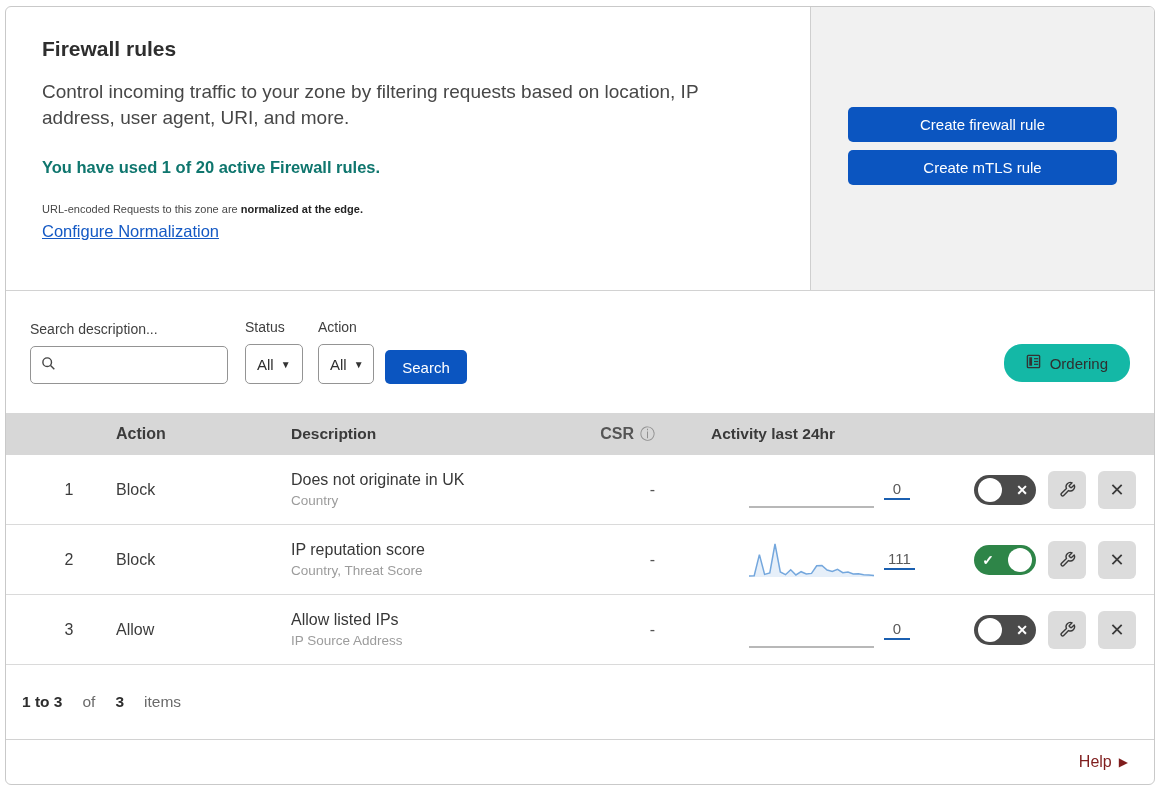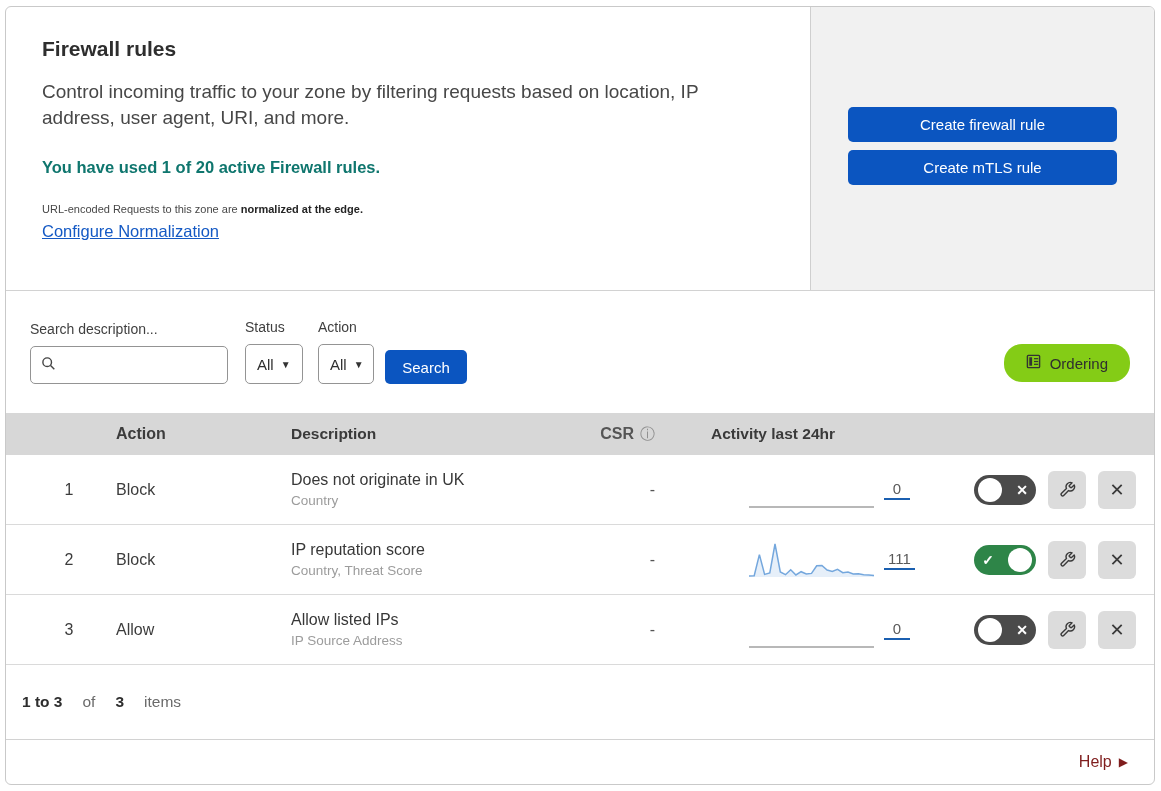--- a/index.html
+++ b/index.html
@@ -55,21 +55,21 @@
   .gr-status { margin-left:17px; }
   .gr-action { margin-left:15px; }
   .btn-search {
     height:34px; width:82px; margin-left:11px; margin-bottom:29px;
     background:#0b55c0; color:#fff; border:none; border-radius:5px;
     font-family:inherit; font-size:15px; cursor:pointer;
   }
   .spacer { flex:1; }
   .btn-ordering {
     height:38px; padding:0 22px; margin-bottom:31px;
-    background:#84cc16; color:#2f2f2f; border:none; border-radius:18px;
+    background:#14b8a6; color:#2f2f2f; border:none; border-radius:18px;
     font-family:inherit; font-size:15px; cursor:pointer;
     display:flex; align-items:center; gap:9px;
   }
 
   
   .thead {
     display:flex; align-items:center; height:42px; background:#d7d7d7;
     font-weight:700; font-size:15.5px; color:#3a3a3a; padding:0 16px; flex:0 0 auto;
   }
   .trow { display:flex; align-items:center; height:70px; border-bottom:1px solid #dadada; padding:0 16px; flex:0 0 auto; }

